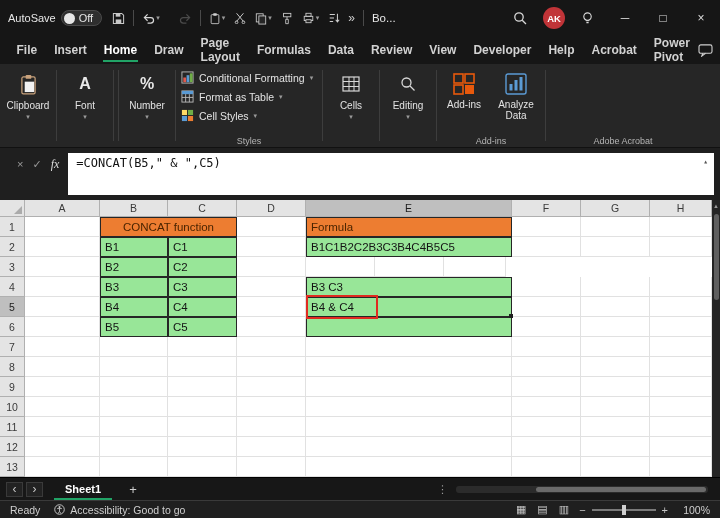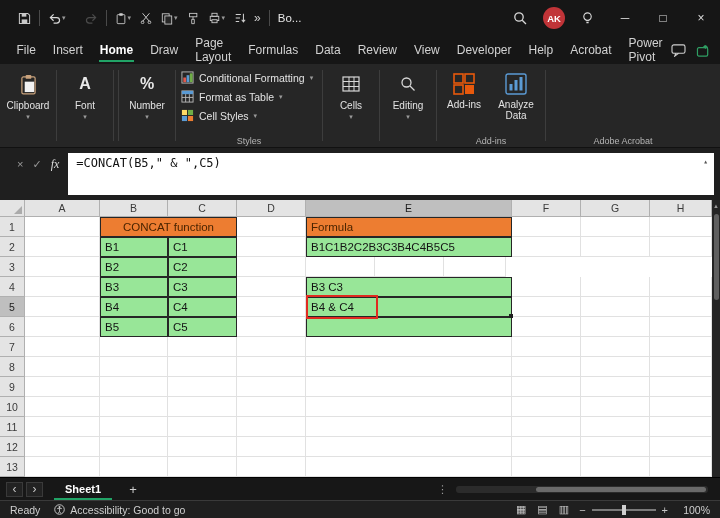--- a/index.html
+++ b/index.html
@@ -31,21 +31,21 @@
   .win-controls { display:flex; height:36px; margin-left:6px; }
   .win-controls button { width:38px; height:36px; font-size:12px; color:#dcdcdc;
                          display:flex; align-items:center; justify-content:center; }
   .tb-ic { margin:0 6px; }
 
   
   .menubar { height:28px; background:#161616; display:flex; align-items:center; flex:0 0 28px;
              padding:0 6px 0 8px; }
   .menu-tabs { display:flex; align-items:center; height:100%; }
   .menu-tab { color:#d2d2d2; font-size:12px; padding:0 8.5px; height:100%; display:flex;
-              align-items:center; position:relative; }
+              align-items:center; position:relative;font-weight:bold; }
   .menu-tab.active { color:#fff; font-weight:bold; }
   .menu-tab.active::after { content:""; position:absolute; left:8px; right:8px; bottom:2px;
               height:2.5px; background:var(--excel-green,#21A366); }
   .menu-right { margin-left:auto; display:flex; align-items:center; gap:10px; padding-right:4px; }
 
   
   .ribbon { height:84px; background:#262626; display:flex; align-items:stretch; flex:0 0 84px;
             padding:0 2px; border-bottom:1px solid #111; }
   .rsep { width:1px; background:#3d3d3d; margin:6px 2px; }
   .rgroup { position:relative; display:flex; flex-direction:column; align-items:center;
@@ -144,20 +144,27 @@
   .zoom-track { width:64px; height:2px; background:#7a7a7a; margin-left:6px; position:relative; }
   .zoom-thumb { position:absolute; left:30px; top:-4px; width:4px; height:10px; background:#d0d0d0; }
   .zoom-label { margin-left:12px; width:30px; text-align:right; }
 </style>
 </head>
 <body>
 
 <div class="app">
 
   <div class="titlebar">
+    <div class="autosave">
+      <span>AutoSave</span>
+      <span class="pill">
+        <i class="knob"></i>
+        <span>Off</span>
+      </span>
+    </div>
     <button class="tb-btn">
       <svg width="13" height="13" viewBox="0 0 14 14">
           <path d="M1.5 1.5h9l2 2v9h-11z" fill="none" stroke="#d8d8d8" stroke-width="1.1"></path>
           <rect x="4" y="8" width="6" height="4" fill="#d8d8d8"></rect>
           <rect x="4" y="2" width="5" height="3" fill="#d8d8d8"></rect>
         </svg>
     </button>
     <i class="vsep"></i>
     <span class="qat">
       <span class="qat-item">

